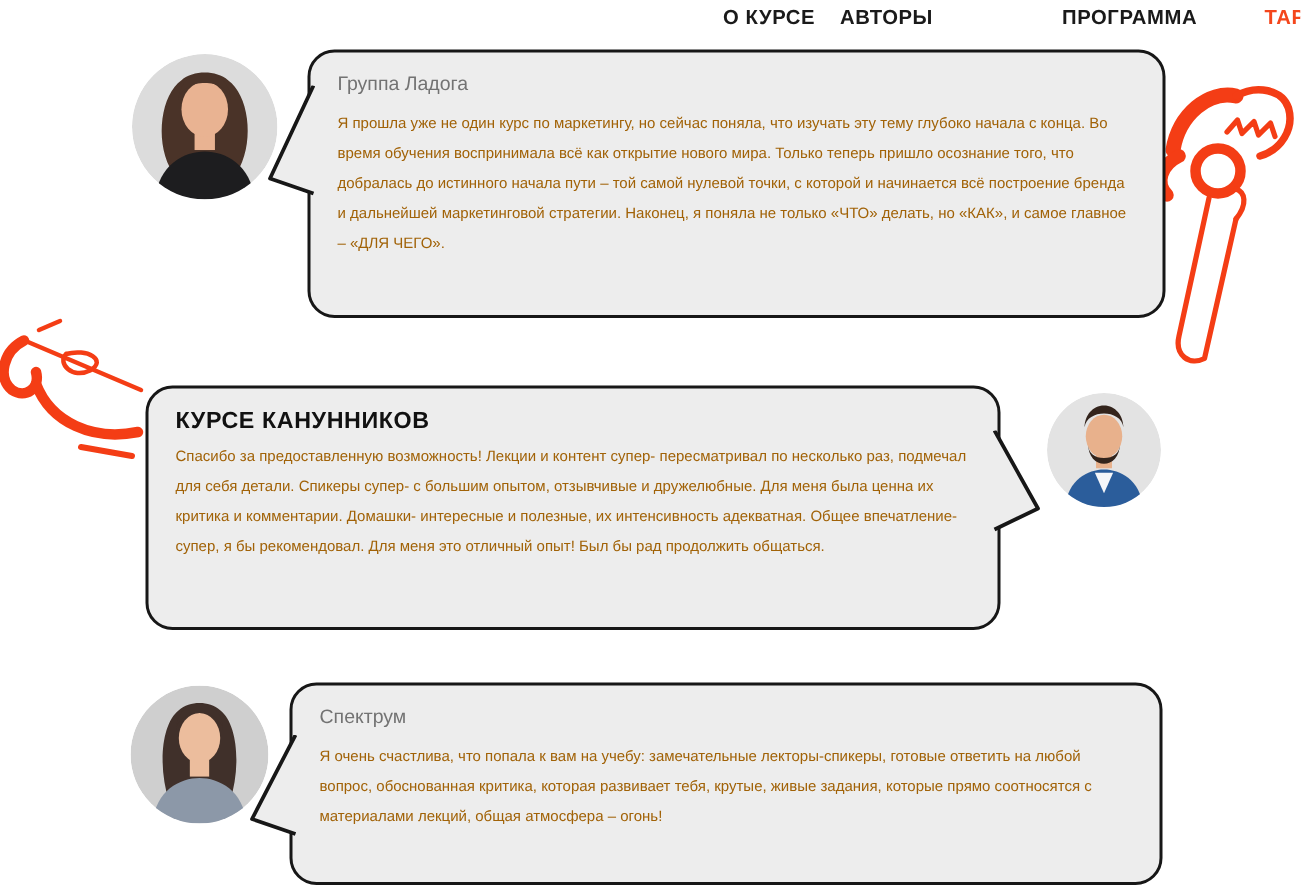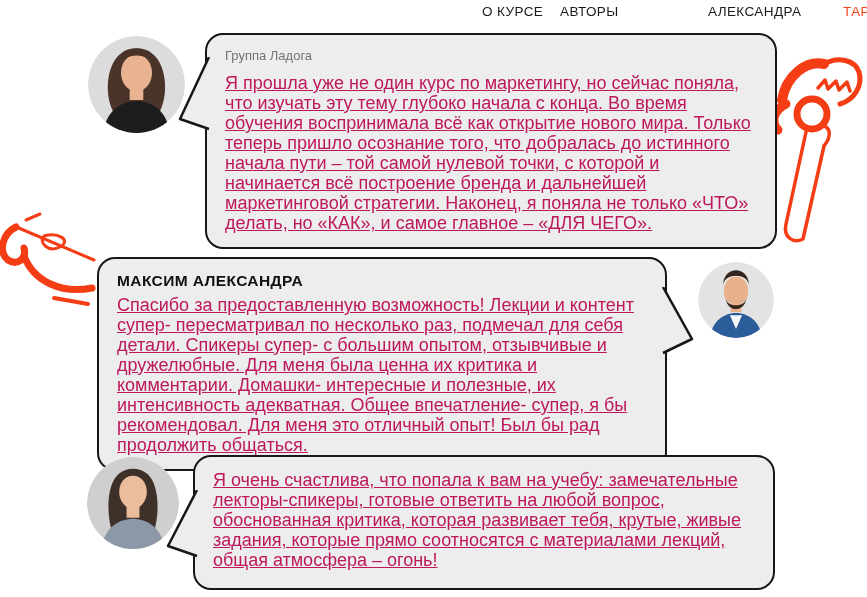--- a/index.html
+++ b/index.html
@@ -1,47 +1,47 @@
 <!DOCTYPE html>
 <html><head>
 <meta charset="utf-8">
 <style>
   * { margin:0; padding:0; box-sizing:border-box; }
   html,body { background:#fff; }
   body { font-family:"Liberation Sans", sans-serif; }
   .stage { position:relative; width:867px; height:597px; overflow:hidden; background:#fff; }
 
   
-  .nav-item { position:absolute; top:4px; font-size:13.5px; font-weight:normal; letter-spacing:.4px;
+  .nav-item { position:absolute; top:4px; font-size:13.5px; font-weight:bold; letter-spacing:.4px;
               color:#1a1a1a; cursor:pointer; white-space:nowrap; }
   .nav-item.accent { color:#f4461c; }
 
   
   .decor { position:absolute; z-index:1; }
 
   
   .bubble { position:absolute; z-index:2; background:#ededed; border:2px solid #171717;
             border-radius:18px; padding:13px 20px 14px 18px; }
   .bubble .tail { position:absolute; z-index:3; }
   .t-name { font-size:15.5px; font-weight:bold; letter-spacing:.4px; color:#111; margin-bottom:5px; }
   .t-company { font-size:13px; font-weight:normal; color:#737373; margin-bottom:10px; }
-  .t-text { font-size:18px; line-height:20px; color:#be185d;text-decoration:underline; }
+  .t-text { font-size:10px; line-height:20px; color:#a16207; }
 
   
   .avatar { position:absolute; z-index:4; border-radius:50%; overflow:hidden; }
   .avatar svg { display:block; }
 </style>
 </head>
 <body>
 
 <div class="stage">
 
   <div class="nav-item" style="left:482px">О КУРСЕ</div>
   <div class="nav-item" style="left:560px">АВТОРЫ</div>
-  <div class="nav-item" style="left:708px">АЛЕКСАНДРА</div>
+  <div class="nav-item" style="left:708px">ПРОГРАММА</div>
   <div class="nav-item accent" style="left:843px">ТАР</div>
 
   <svg class="decor" style="left:760px; top:48px" width="110" height="200" viewBox="0 0 110 200">
     <g fill="none" stroke="#f43d15" stroke-linecap="round" stroke-linejoin="round">
       <path d="M22,52 C26,28 46,12 64,16" stroke-width="10"></path>
       <path d="M64,16 C78,8 95,12 99,24 C103,38 94,52 80,56" stroke-width="5"></path>
       <path d="M58,40 l7,-8 l3,9 l8,-8 l3,9 l8,-8 l3,9" stroke-width="3.5"></path>
       <circle cx="52" cy="66" r="15" stroke-width="7"></circle>
       <path d="M26,56 C14,62 10,74 18,82" stroke-width="9"></path>
       <path d="M46,84 L26,176 C23,189 33,196 43,191 L64,98" stroke-width="3.5"></path>
@@ -75,39 +75,40 @@
       <rect x="43" y="50" width="14" height="16" fill="#e9b392"></rect>
       <ellipse cx="50" cy="38" rx="16" ry="19" fill="#e9b392"></ellipse>
       <path d="M32,32 C34,16 66,16 68,32 C68,22 61,13 50,13 C39,13 32,22 32,32 Z" fill="#4a3328"></path>
     </svg>
   </div>
 
   <div class="bubble" style="left:97px; top:257px; width:570px; min-height:163px">
     <svg class="tail" style="right:-29px; top:28px" width="32" height="85" viewBox="0 0 32 85">
       <path d="M1,0 L30,52 L1,66" fill="#ededed" stroke="#171717" stroke-width="2.5" stroke-linejoin="round"></path>
     </svg>
-    <div class="t-name">МАКСИМ АЛЕКСАНДРА</div>
+    <div class="t-name">КУРСЕ КАНУННИКОВ</div>
     <div class="t-text">Спасибо за предоставленную возможность! Лекции и контент супер- пересматривал по несколько раз, подмечал для себя детали. Спикеры супер- с большим опытом, отзывчивые и дружелюбные. Для меня была ценна их критика и комментарии. Домашки- интересные и полезные, их интенсивность адекватная. Общее впечатление- супер, я бы рекомендовал. Для меня это отличный опыт! Был бы рад продолжить общаться.</div>
   </div>
   <div class="avatar" style="left:698px; top:262px; width:76px; height:76px">
     <svg width="76" height="76" viewBox="0 0 100 100">
       <circle cx="50" cy="50" r="50" fill="#e3e3e3"></circle>
       <path d="M16,100 C18,76 36,67 50,67 C64,67 82,76 84,100 Z" fill="#2b5d9b"></path>
       <path d="M42,70 L50,88 L58,70 Z" fill="#f5f7fa"></path>
       <rect x="43" y="50" width="14" height="16" fill="#e8b18c"></rect>
       <ellipse cx="50" cy="38" rx="16" ry="19" fill="#e8b18c"></ellipse>
       <path d="M33,30 C35,14 65,14 67,30 C67,20 60,11 50,11 C40,11 33,20 33,30 Z" fill="#33241c"></path>
       <path d="M36,44 C36,56 43,62 50,62 C57,62 64,56 64,44 C64,53 58,57 50,57 C42,57 36,53 36,44 Z" fill="#33241c"></path>
     </svg>
   </div>
 
   <div class="bubble" style="left:193px; top:455px; width:582px; min-height:135px">
     <svg class="tail" style="left:-29px; top:33px" width="32" height="78" viewBox="0 0 32 78">
       <path d="M31,0 L2,56 L31,66" fill="#ededed" stroke="#171717" stroke-width="2.5" stroke-linejoin="round"></path>
     </svg>
+    <div class="t-company">Спектрум</div>
     <div class="t-text">Я очень счастлива, что попала к вам на учебу: замечательные лекторы-спикеры, готовые ответить на любой вопрос, обоснованная критика, которая развивает тебя, крутые, живые задания, которые прямо соотносятся с материалами лекций, общая атмосфера – огонь!</div>
   </div>
   <div class="avatar" style="left:87px; top:457px; width:92px; height:92px">
     <svg width="92" height="92" viewBox="0 0 100 100">
       <circle cx="50" cy="50" r="50" fill="#cfcfcf"></circle>
       <path d="M28,84 C20,60 22,28 35,18 C43,11 57,11 65,18 C78,28 80,60 72,84 Z" fill="#40302a"></path>
       <path d="M16,100 C18,76 36,67 50,67 C64,67 82,76 84,100 Z" fill="#8c98a8"></path>
       <rect x="43" y="50" width="14" height="16" fill="#ecbd9d"></rect>
       <ellipse cx="50" cy="38" rx="15" ry="18" fill="#ecbd9d"></ellipse>
       <path d="M33,32 C35,16 65,16 67,32 C67,21 60,13 50,13 C40,13 33,21 33,32 Z" fill="#40302a"></path>

